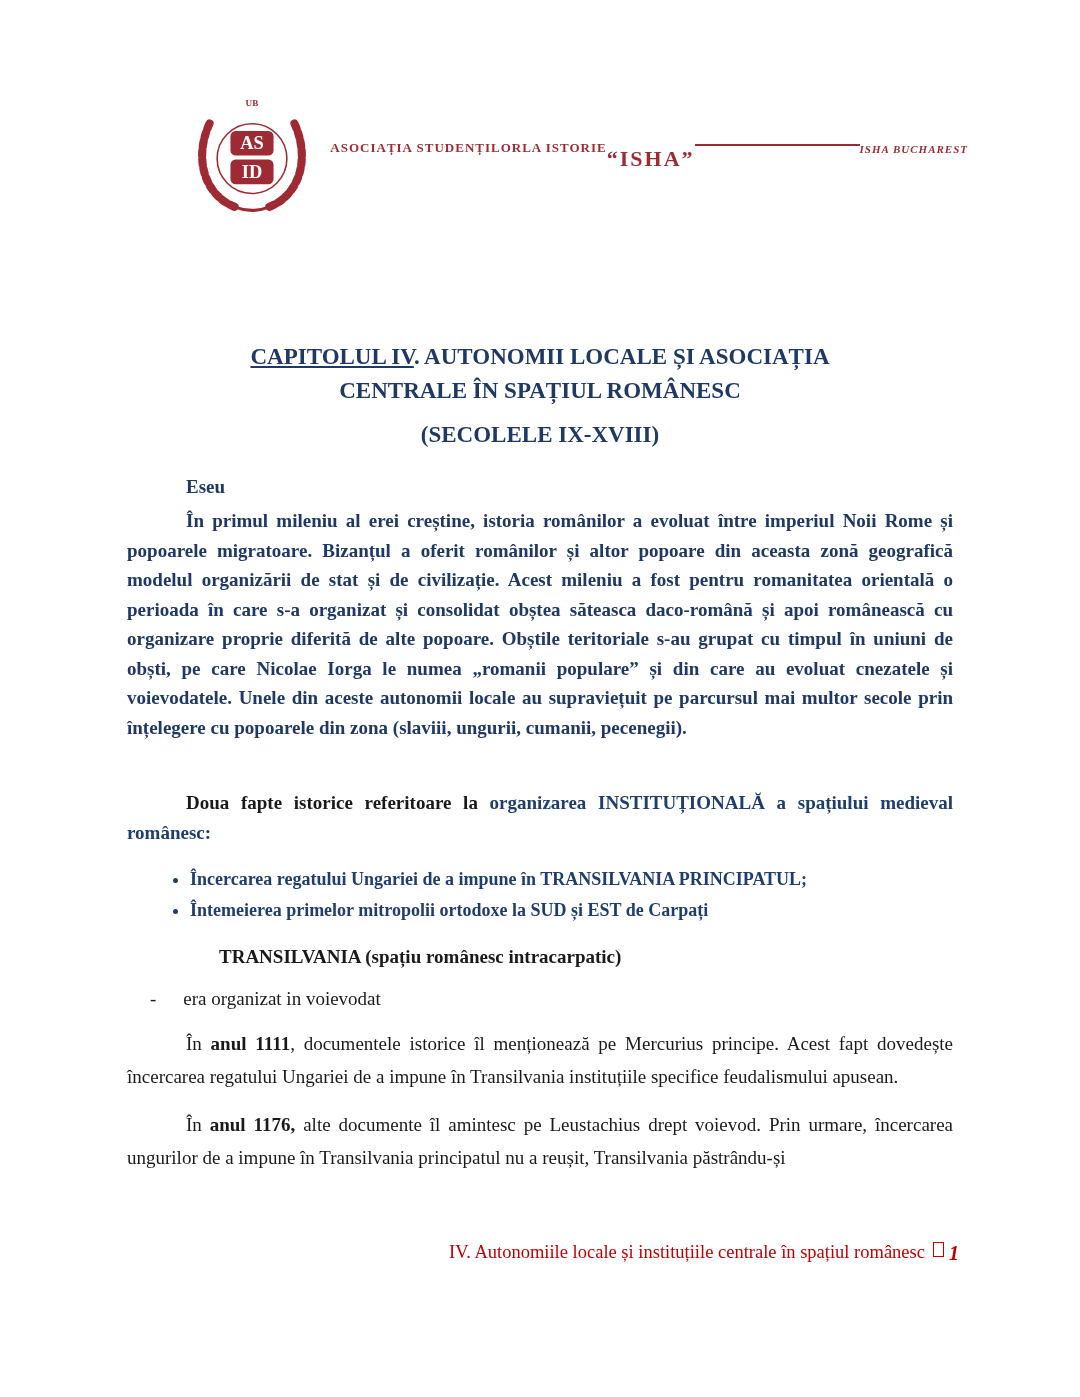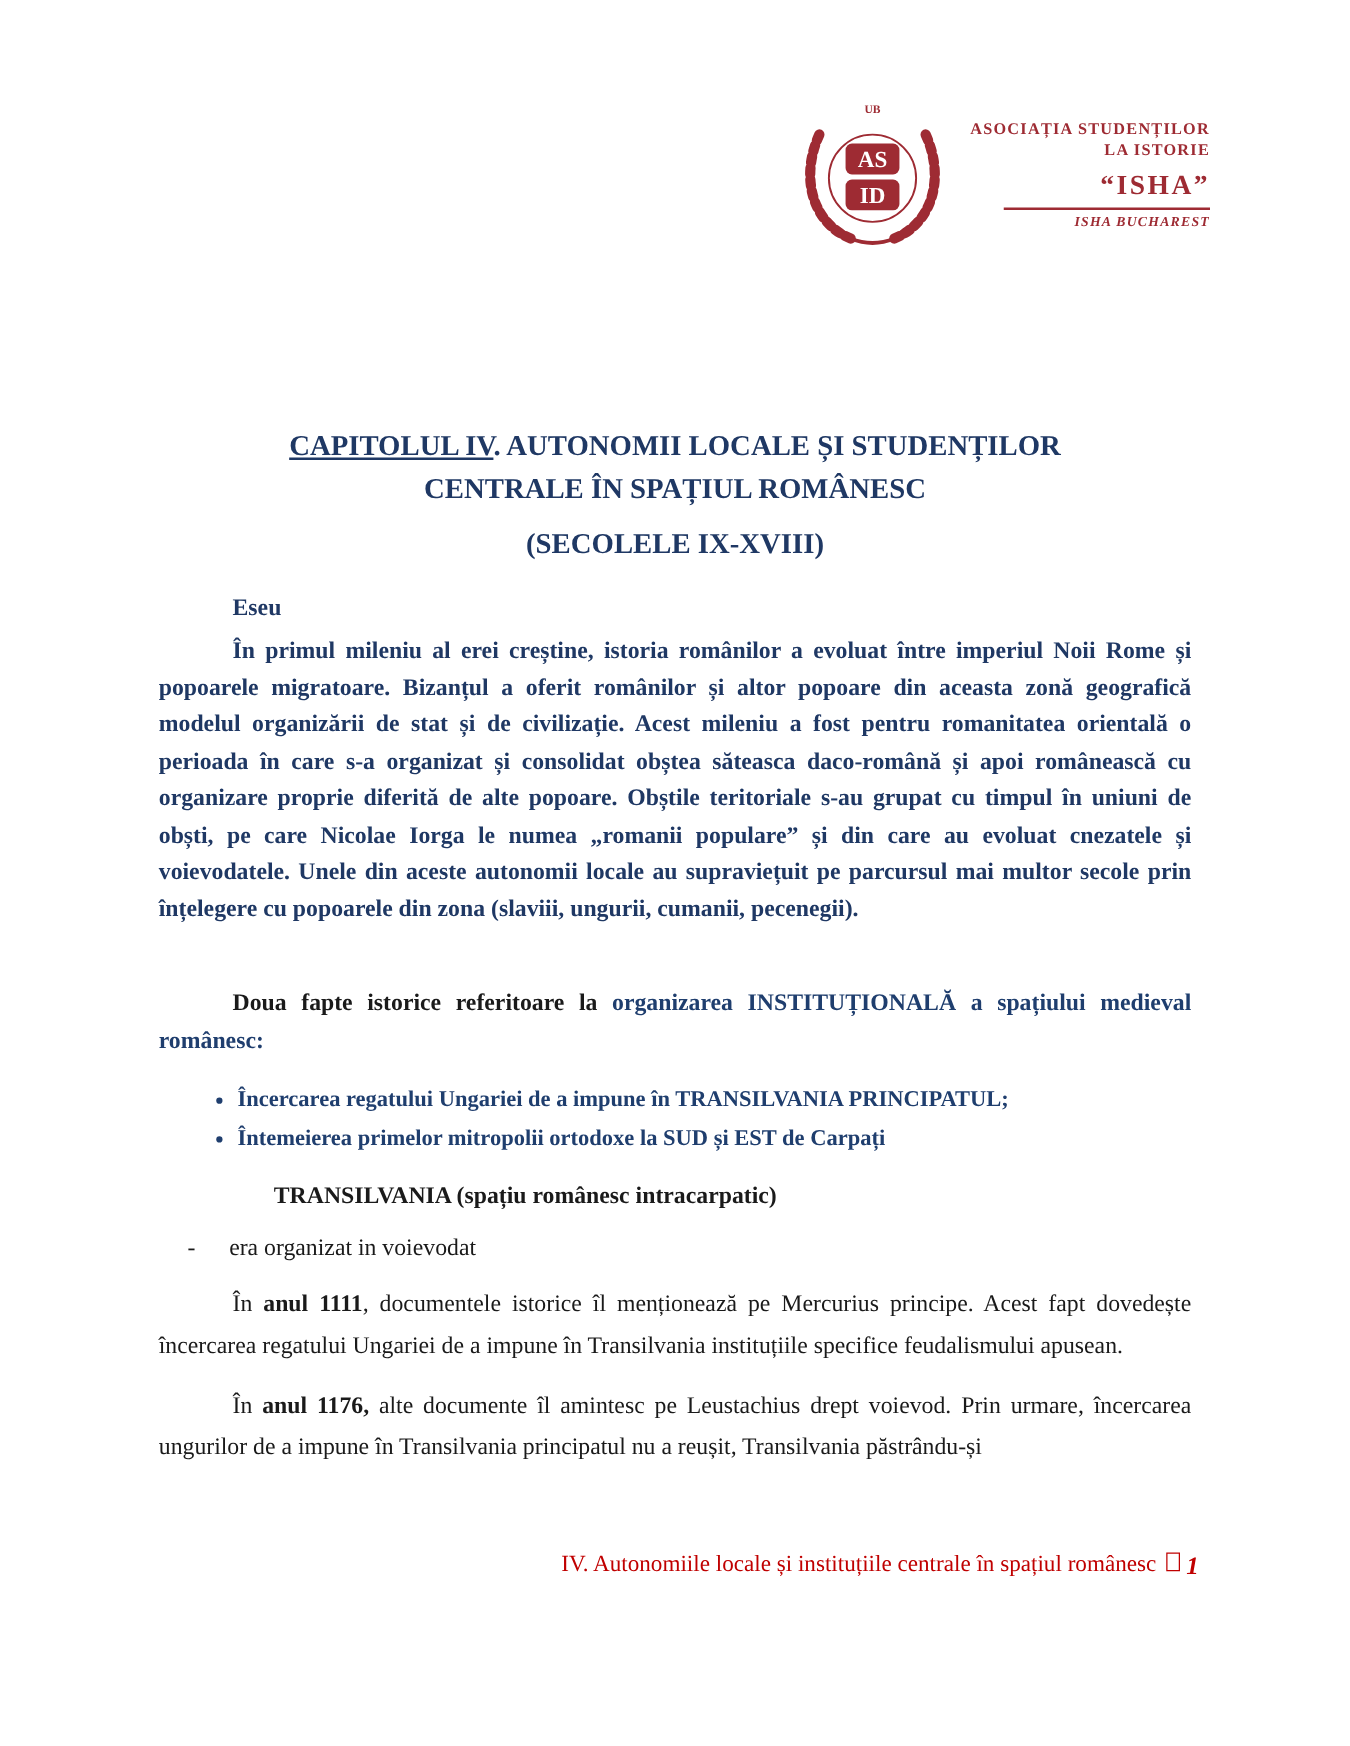--- a/index.html
+++ b/index.html
@@ -15,26 +15,26 @@
   .page{
     position:relative;
     width:1080px;height:1397px;
     background:#ffffff;
     overflow:hidden;
     margin:0 auto;
   }
 
   
   .logo{
-    position:absolute;top:80px;right:112px;
+    position:absolute;top:96px;right:112px;
     display:flex;align-items:center;gap:10px;
     color:var(--logo_maroon);
   }
   .logo-left{display:flex;flex-direction:column;align-items:center;}
-  .logo-right{display:flex;flex-direction:column;align-items:flex-end;min-width:190px;}
+  .logo-right{display:flex;flex-direction:row;align-items:flex-start;min-width:190px;}
   .org-small{font-size:13px;font-weight:bold;letter-spacing:1px;line-height:17px;text-align:center;}
   .org-dacia{font-size:22px;font-weight:bold;letter-spacing:2px;margin-top:7px;}
   .org-rule{width:165px;height:2px;background:var(--logo_maroon);margin-top:5px;}
   .org-isha{font-size:11px;font-weight:bold;font-style:italic;letter-spacing:1px;margin-top:4px;}
 
   
   .content{padding:340px 127px 0 127px;}
   .title{
     color:var(--title_blue);
     font-size:23px;line-height:34px;
@@ -128,21 +128,21 @@
       <div class="org-small">LA ISTORIE</div>
       <div class="org-dacia">“ISHA”</div>
       <div class="org-rule"></div>
       <div class="org-isha">ISHA BUCHAREST</div>
     </div>
   </header>
 
   <main class="content">
 
     <h1 class="title">
-      <span class="chapter">CAPITOLUL IV</span><span>. AUTONOMII LOCALE ȘI STUDENȚILOR</span><br>
+      <span class="chapter">CAPITOLUL IV</span><span>. AUTONOMII LOCALE ȘI ASOCIAȚIA</span><br>
       <span>CENTRALE ÎN SPAȚIUL ROMÂNESC</span>
     </h1>
 
     <h2 class="subtitle">(SECOLELE IX-XVIII)</h2>
 
     <p class="eseu">Eseu</p>
 
     <p class="blue-para">În primul mileniu al erei creștine, istoria românilor a evoluat între imperiul Noii Rome și popoarele migratoare. Bizanțul a oferit românilor și altor popoare din aceasta zonă geografică modelul organizării de stat și de civilizație. Acest mileniu a fost pentru romanitatea orientală o perioada în care s-a organizat și consolidat obștea săteasca daco-română și apoi românească cu organizare proprie diferită de alte popoare. Obștile teritoriale s-au grupat cu timpul în uniuni de obști, pe care Nicolae Iorga le numea „romanii populare” și din care au evoluat cnezatele și voievodatele. Unele din aceste autonomii locale au supraviețuit pe parcursul mai multor secole prin înțelegere cu popoarele din zona (slaviii, ungurii, cumanii, pecenegii).</p>
 
     <p class="facts">

